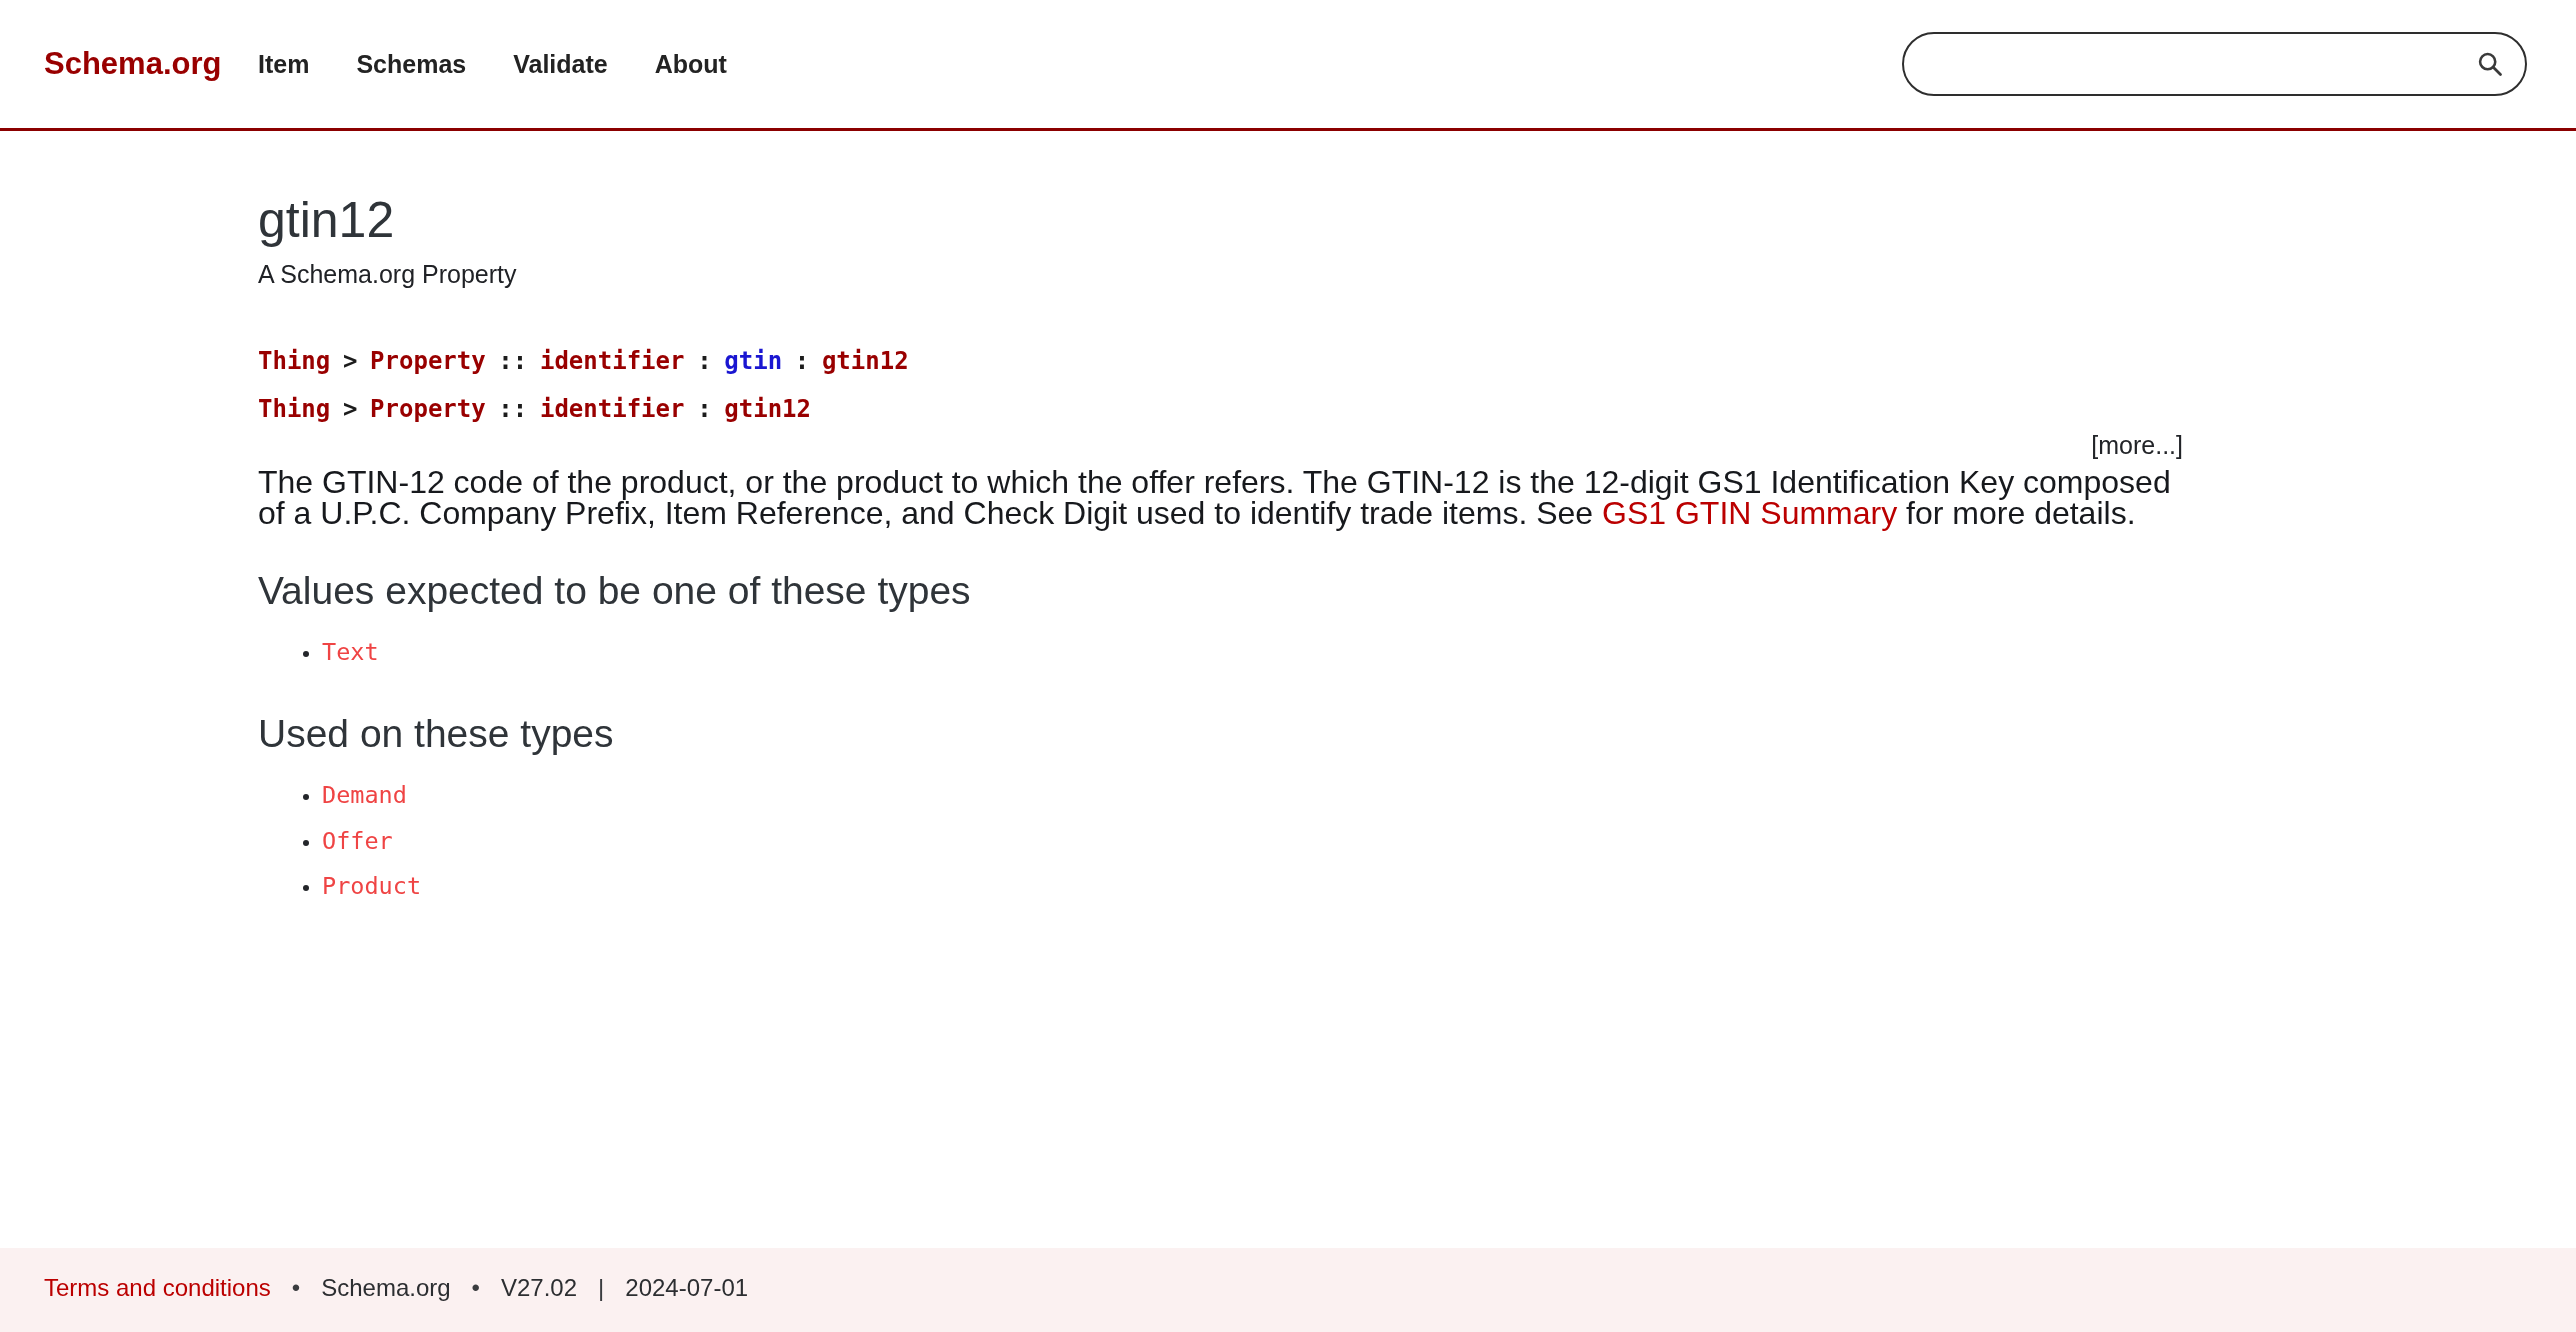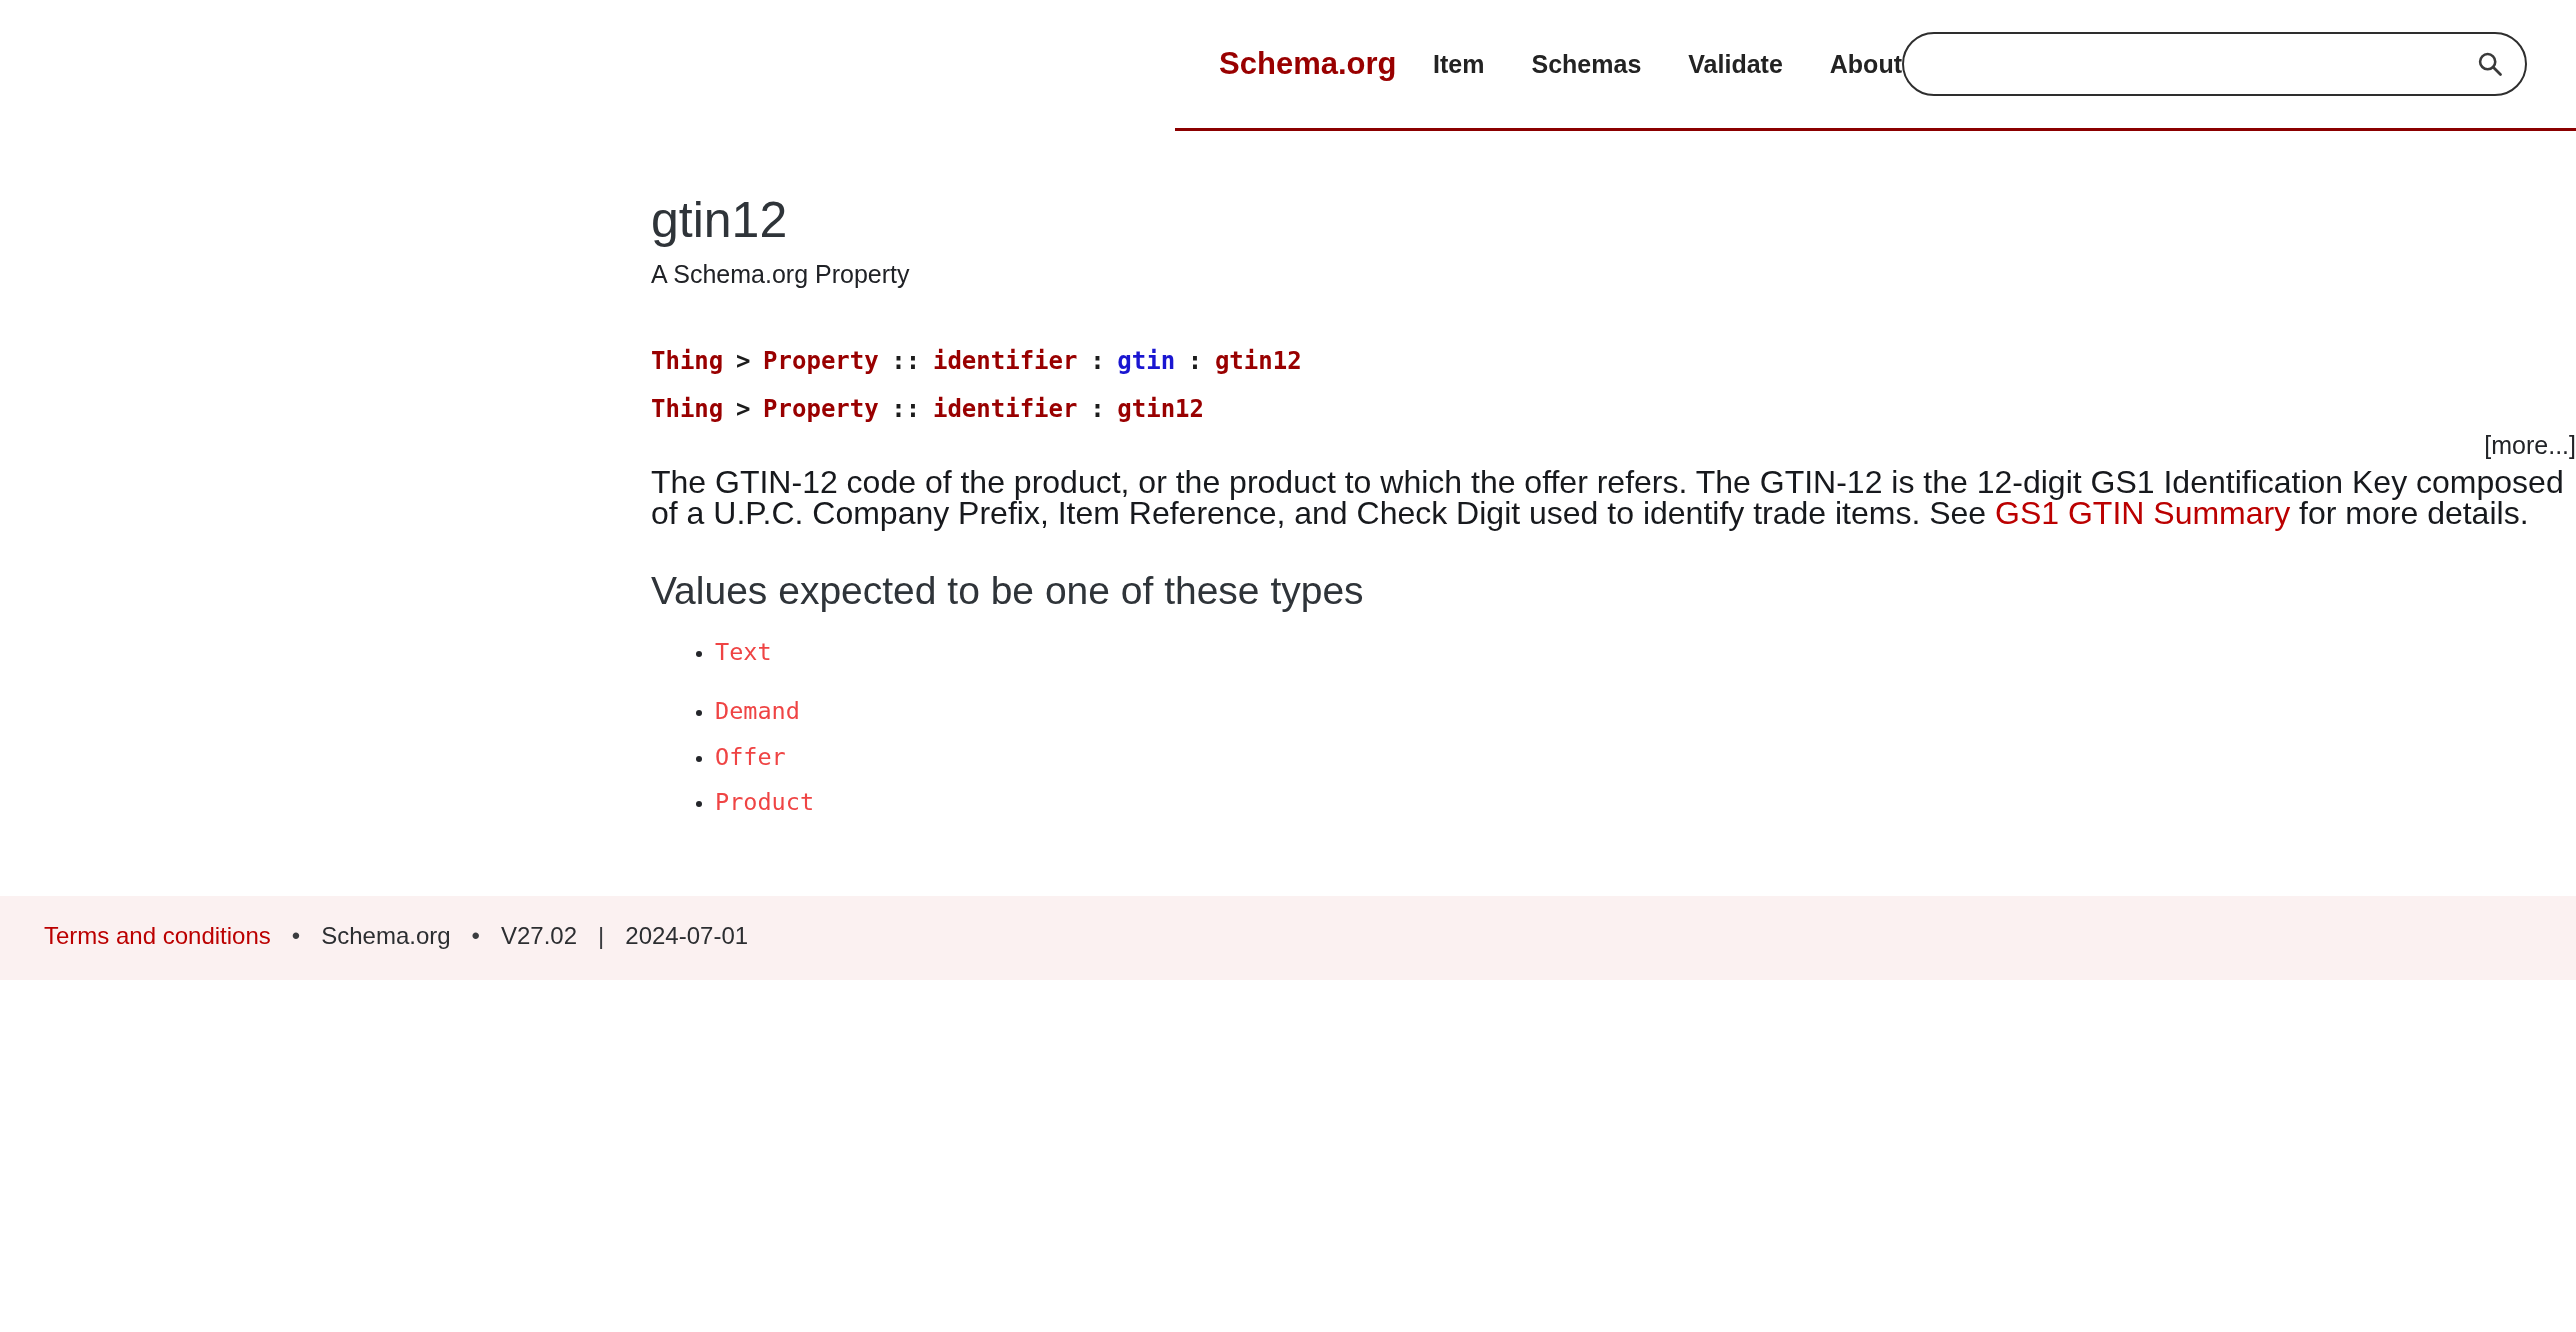--- a/index.html
+++ b/index.html
@@ -3,21 +3,21 @@
 <meta charset="utf-8">
 <style>
   * { margin:0; padding:0; box-sizing:border-box; }
   html,body { background:#ffffff; }
   body {
     width:2576px; height:1332px;
     font-family:"Liberation Sans", sans-serif;
     color:#1c1e21;
     overflow:hidden;
   }
-  .page { width:2576px; height:980px; display:flex; flex-direction:column;align-items:flex-end; }
+  .page { width:2576px; height:1332px; display:flex; flex-direction:column; }
 
   
   header {
     height:131px; flex-shrink:0;
     display:flex; align-items:center;
     padding-left:44px; padding-right:49px;
     border-bottom:3.4px solid #8b0000;
     background:#ffffff;
   }
   .logo {
@@ -151,20 +151,21 @@
 
       <p class="desc"><span>The GTIN-12 code of the product, or the product to which the offer refers. The GTIN-12 is the 12-digit GS1 Identification Key composed of a U.P.C. Company Prefix, Item Reference, and Check Digit used to identify trade items. See </span><a class="body-link">GS1 GTIN Summary</a><span> for more details.</span></p>
 
       <h2>Values expected to be one of these types</h2>
       <ul class="typelist">
         <li>
           <a>Text</a>
         </li>
       </ul>
 
+      <h2>Used on these types</h2>
       <ul class="typelist">
         <li>
           <a>Demand</a>
         </li>
         <li>
           <a>Offer</a>
         </li>
         <li>
           <a>Product</a>
         </li>

